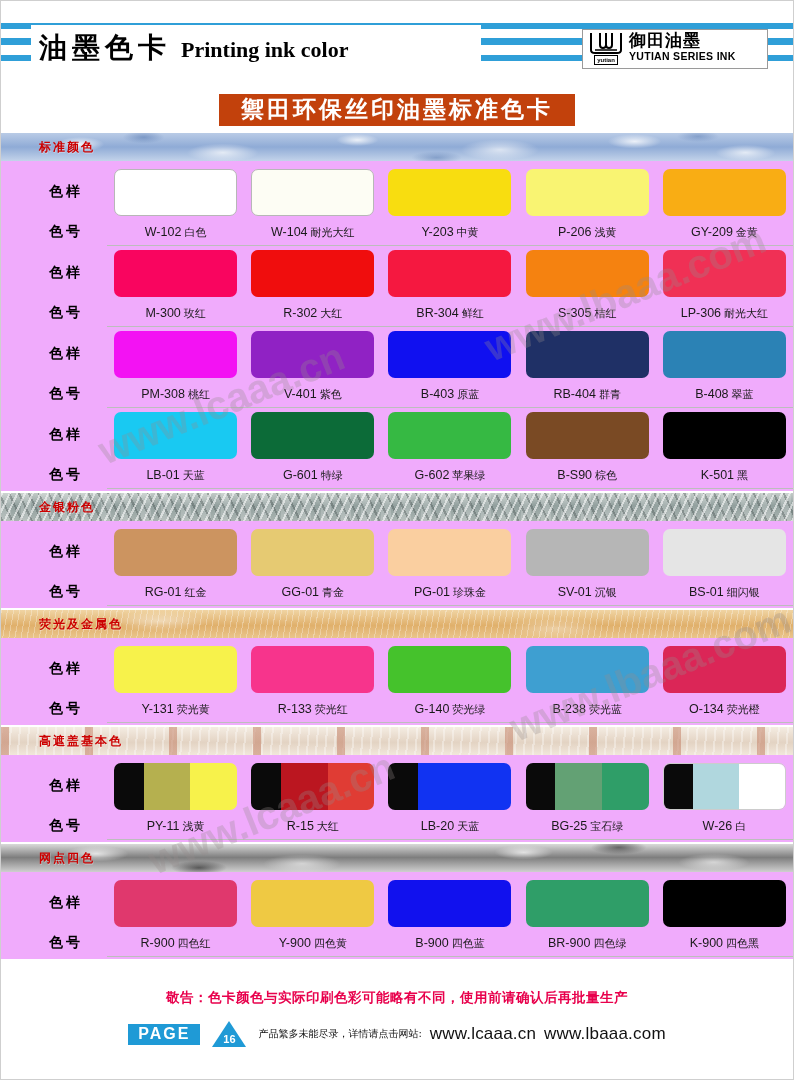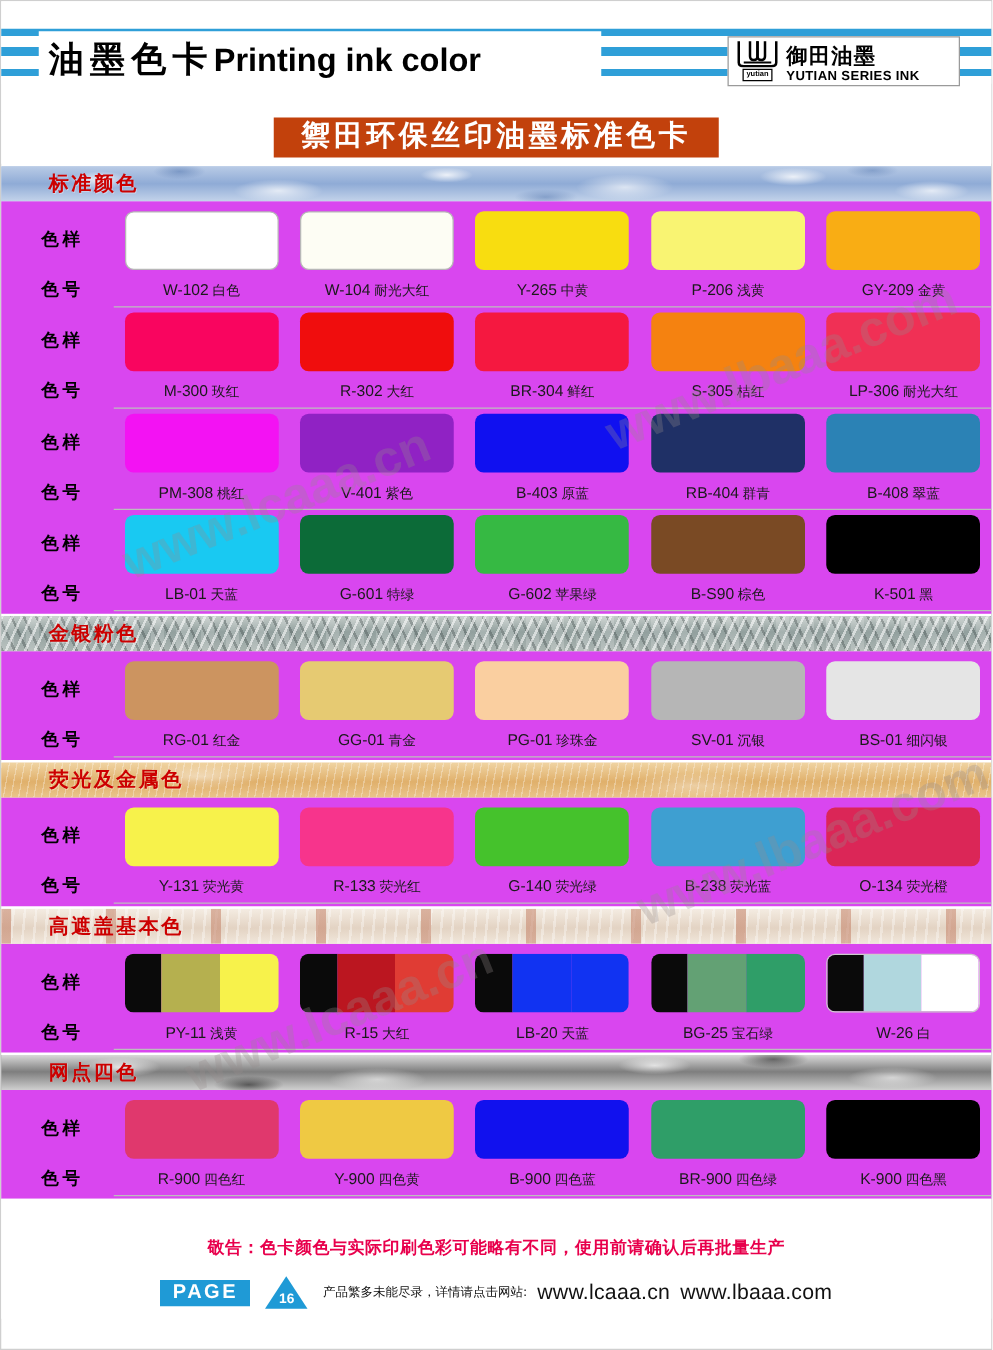--- a/index.html
+++ b/index.html
@@ -47,37 +47,38 @@
     letter-spacing: 1px;
     z-index: 4;
     background: transparent;
   }
   .header-title .cn {
     font-family: "DejaVu Sans", sans-serif;
     letter-spacing: 5px;
     font-size: 28px;
   }
   .header-title .en {
-    font-family: Liberation Sans, sans-serif;
-    font-size: 26px;
+    font-family: Liberation Serif, serif;
+    font-size: 22px;
     letter-spacing: 0px;
+    margin-left: 10px;
   }
   .title-mask {
     position:absolute; left:30px; top:24px; width:450px; height:40px;
     background:#fff; z-index:3;
   }
   .logo-box {
     position: absolute;
     right: 25px; top: 28px;
     width: 186px; height: 40px;
     border: 1px solid #9a9a9a;
     background: #ffffff;
     z-index: 5;
     display: flex;
-    align-items: flex-end;
+    align-items: flex-start;
     padding: 2px 4px;
   }
   .logo-mark {
     width: 38px; height: 34px;
     display:flex; flex-direction:column; align-items:center; justify-content:flex-start;
     margin-right: 4px;
   }
   .logo-mark svg { display:block; }
   .logo-tag {
     font-size: 6px; font-weight:bold; color:#000;
@@ -121,21 +122,21 @@
     align-items: center;
     overflow: hidden;
     margin-top: 2px;
   }
   .sec-header .sec-title {
     position: relative;
     z-index: 2;
     margin-left: 38px;
     color: #cc0000;
     font-family: "DejaVu Sans", sans-serif;
-    font-size: 16px;
+    font-size: 12px;
     font-weight: bold;
     letter-spacing: 2px;
     text-shadow: 0.5px 0.5px 0 rgba(255,255,255,0.35);
   }
   .tex { position:absolute; inset:0; z-index:1; }
 
   
   .tex-marble {
     background-color:#9fb8dd;
     background-image:
@@ -183,21 +184,21 @@
       radial-gradient(ellipse 50px 12px at 12% 35%, rgba(255,255,255,.75), transparent 65%),
       radial-gradient(ellipse 60px 14px at 38% 70%, rgba(255,255,255,.55), transparent 65%),
       radial-gradient(ellipse 45px 11px at 66% 30%, rgba(255,255,255,.7), transparent 65%),
       radial-gradient(ellipse 55px 13px at 90% 65%, rgba(255,255,255,.6), transparent 65%),
       radial-gradient(ellipse 40px 10px at 25% 85%, rgba(25,25,25,.6), transparent 70%),
       radial-gradient(ellipse 40px 10px at 78% 12%, rgba(25,25,25,.55), transparent 70%),
       linear-gradient(to bottom, #d9d9d9 0%, #7e7e7e 48%, #cfcfcf 100%);
   }
 
   
-  .section-body { background:#d946ef; padding: 4px 0 2px 0; }
+  .section-body { background:#f0abfc; padding: 4px 0 2px 16px; }
   .row {
     display: grid;
     grid-template-columns: 90px repeat(5, 1fr);
     align-items: center;
   }
   .row-label {
     font-family: "DejaVu Sans", sans-serif;
     font-size: 14px;
     font-weight: bold;
     color: #000;
@@ -352,21 +353,21 @@
           <div class="row-label">色号</div>
           <div class="code-cell">
             <span>W-102</span>
             <span class="cn">白色</span>
           </div>
           <div class="code-cell">
             <span>W-104</span>
             <span class="cn">耐光大红</span>
           </div>
           <div class="code-cell">
-            <span>Y-265</span>
+            <span>Y-203</span>
             <span class="cn">中黄</span>
           </div>
           <div class="code-cell">
             <span>P-206</span>
             <span class="cn">浅黄</span>
           </div>
           <div class="code-cell">
             <span>GY-209</span>
             <span class="cn">金黄</span>
           </div>

